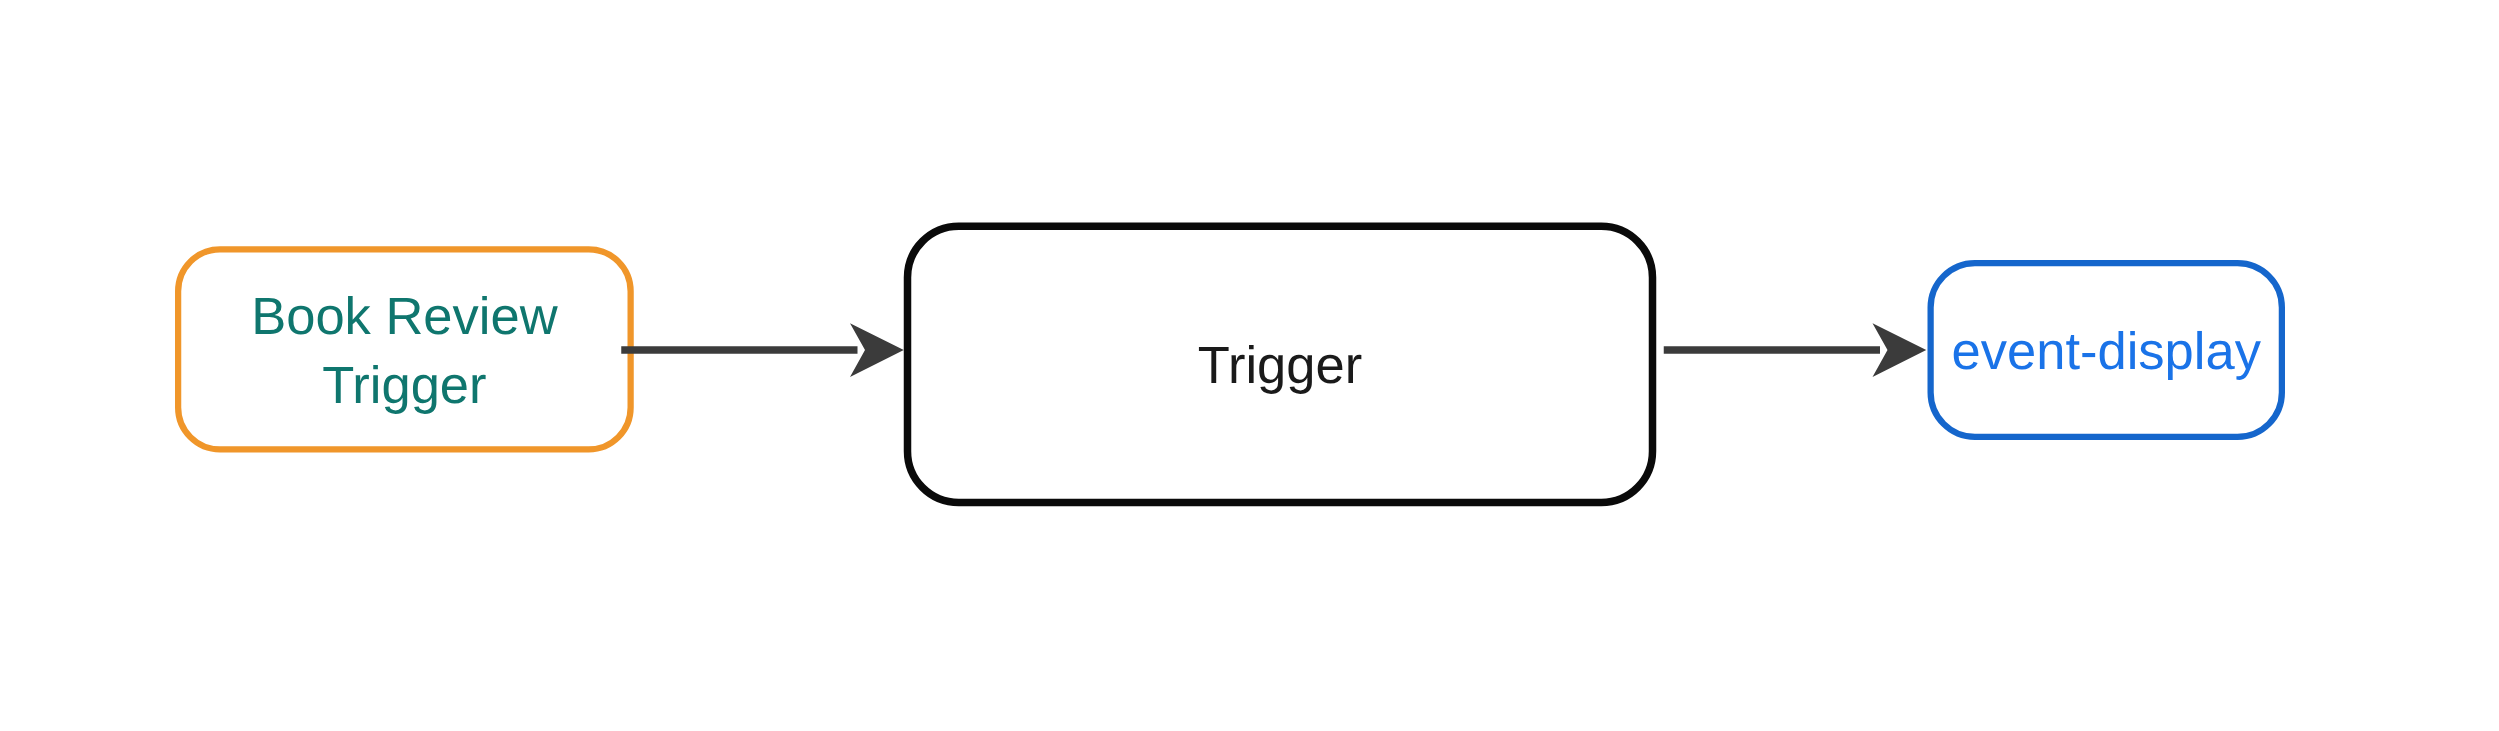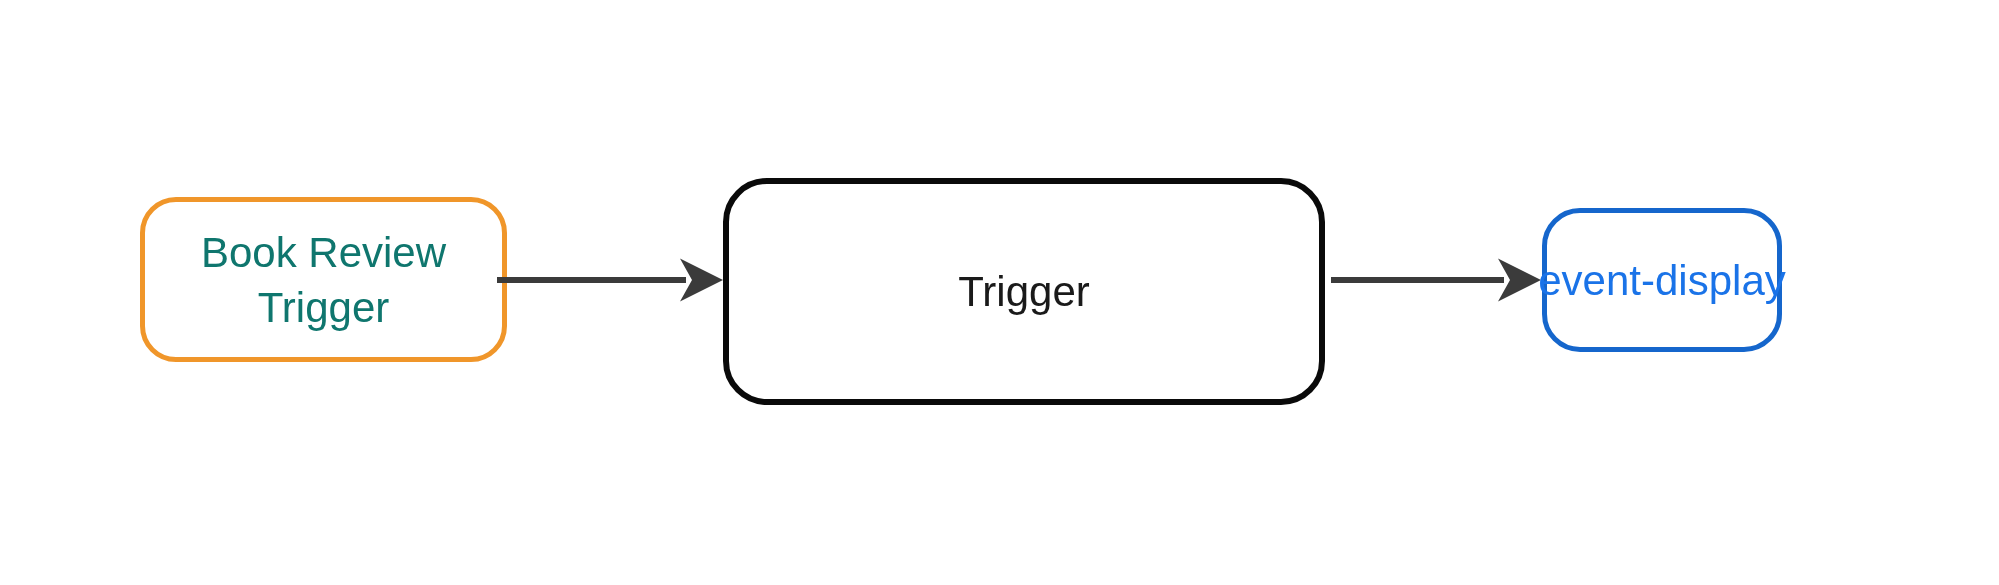--- a/index.html
+++ b/index.html
@@ -45,21 +45,21 @@
     top: 178px;
     width: 602px;
     height: 227px;
     border-width: 6px;
     border-radius: 44px;
   }
   .node-trigger .label { line-height: 52px; }
   .node-event {
     left: 1542px;
     top: 208px;
-    width: 240px;
+    width: 286px;
     height: 144px;
     border-width: 5px;
     border-radius: 38px;
   }
   .edge {
     position: absolute;
     overflow: visible;
   }
   .edge-broker-trigger { left: 494px; top: 252px; }
   .edge-trigger-event  { left: 1327px; top: 252px; }

